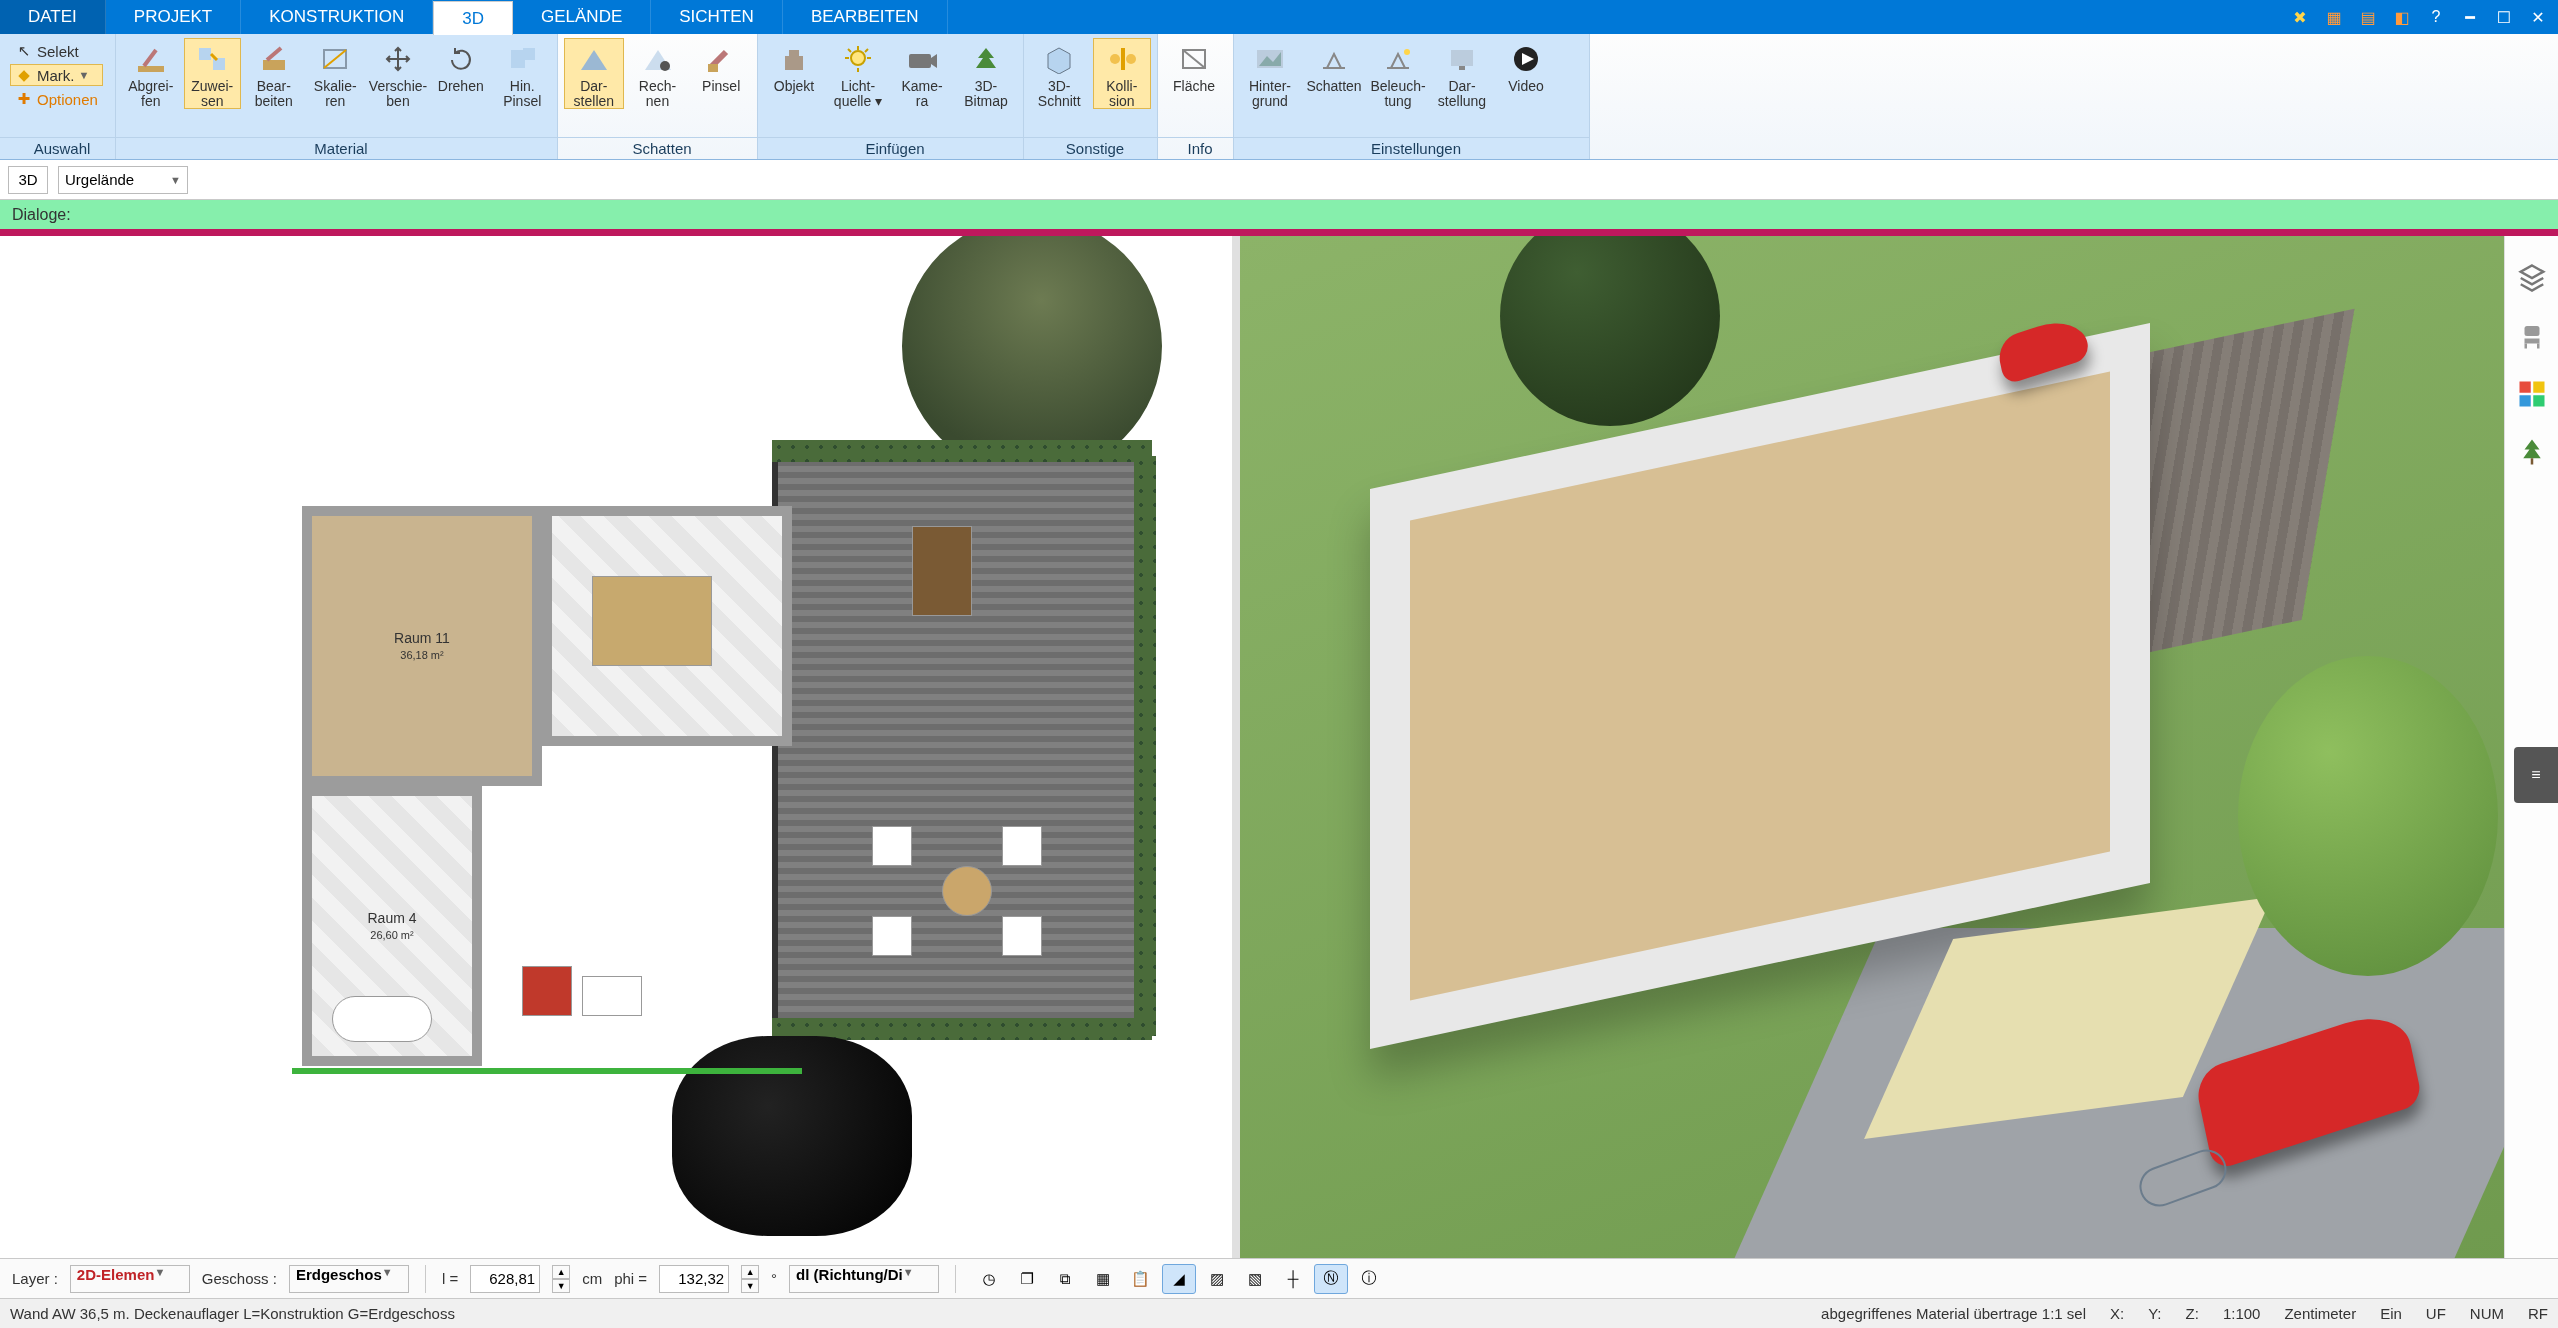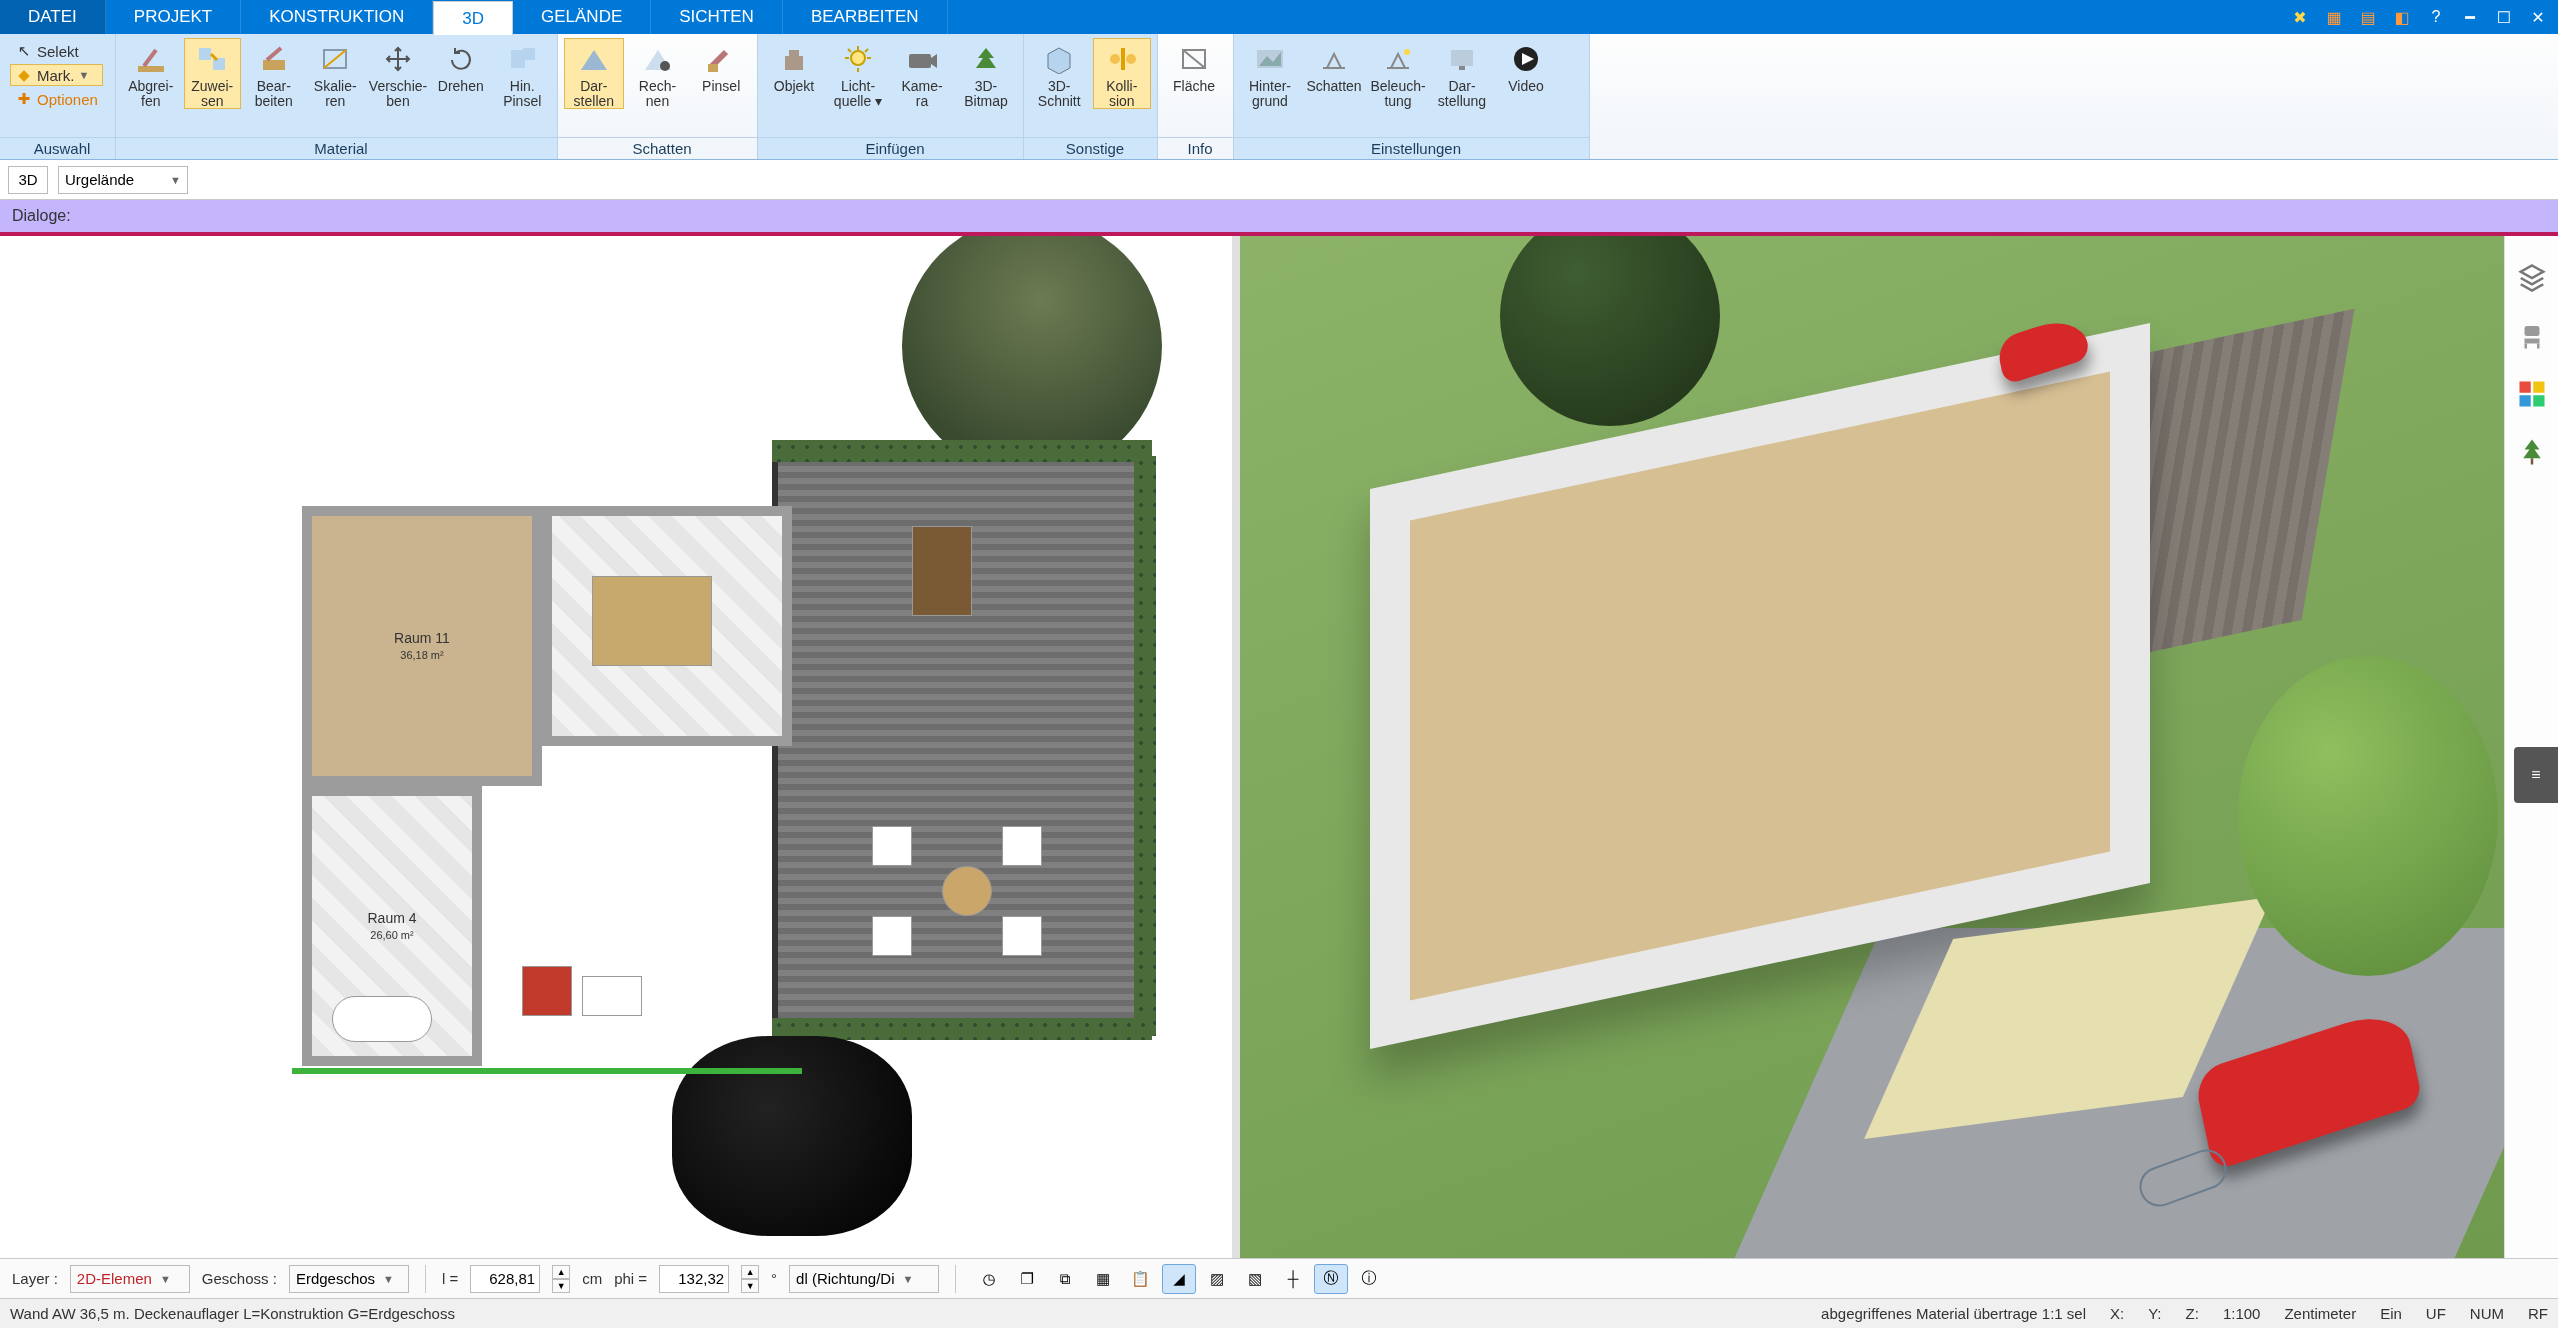--- a/index.html
+++ b/index.html
@@ -33,21 +33,21 @@
 
 .rib-btn { width: 60px; display: flex; flex-direction: column; align-items: center; gap: 2px; padding: 2px 2px 0 2px; border: 1px solid transparent; cursor: pointer; }
 .rib-btn.active { background: #ffe9a8; border-color: #e0b84e; }
 .rib-ico { width: 40px; height: 36px; display: flex; align-items: center; justify-content: center; color: #7a5c2e; }
 .rib-txt { font-size: 14px; color: #333; text-align: center; line-height: 1.05; white-space: pre-line; }
 
 
 .secbar { height: 40px; display: flex; align-items: center; border-bottom: 1px solid #c9c9c9; padding: 0 8px; gap: 10px; background: #fff; }
 .sec-3d { width: 40px; height: 28px; border: 1px solid #bbb; display: flex; align-items: center; justify-content: center; font-size: 15px; cursor: pointer; }
 .sec-combo { width: 130px; height: 28px; border: 1px solid #bbb; display: flex; align-items: center; padding: 0 6px; font-size: 15px; cursor: pointer; justify-content: space-between; }
-.dlgbar { height: 36px; display: flex; align-items: center; border-bottom: 4px solid #be185d; padding: 0 12px; font-size: 16px; color: #333; background: #c4b5fd; }
+.dlgbar { height: 36px; display: flex; align-items: center; border-bottom: 7px solid #be185d; padding: 0 12px; font-size: 16px; color: #333; background: #86efac; }
 
 
 .workspace { position: absolute; top: 236px; left: 0; right: 0; bottom: 70px; display: flex; }
 .pane { position: relative; background: #fff; overflow: hidden; }
 .pane.left { flex: 0 0 1232px; border-right: 4px solid #fff; }
 .splitter { width: 8px; background: #e0e0e0; cursor: col-resize; }
 .pane.right { flex: 1; }
 .right-rail { position: absolute; right: 0; top: 236px; bottom: 70px; width: 54px; background: #fdfdfd; border-left: 1px solid #ddd; display: flex; flex-direction: column; align-items: center; gap: 18px; padding-top: 22px; }
 .rail-btn { width: 40px; height: 40px; display: flex; align-items: center; justify-content: center; cursor: pointer; }
 .rail-handle { position: absolute; right: 0; top: 50%; width: 44px; height: 56px; background: #555; border-radius: 4px 0 0 4px; display:flex; align-items:center; justify-content:center; color:#fff; cursor:pointer; }
@@ -70,21 +70,21 @@
 .deck { position:absolute; right:230px; top:140px; width:580px; height:300px; background:repeating-linear-gradient(90deg,#77706a 0 10px,#857e77 10px 20px); transform: skewY(-12deg) skewX(-10deg); }
 .house { position:absolute; left:130px; top:170px; width:780px; height:560px; background:#e8e8e8; transform:skewY(-12deg); box-shadow: 0 30px 40px rgba(0,0,0,.25); }
 .house .inner { position:absolute; inset:40px; background:#d7bf94; }
 .s-tree { position:absolute; border-radius:50%; background: radial-gradient(circle at 35% 30%,#3f5e32,#1e3016); }
 .car { position:absolute; width:220px; height:100px; background:#d62828; border-radius:30px 60px 20px 20px / 30px 40px 20px 20px; transform: rotate(-18deg) skewX(-6deg); box-shadow:0 12px 14px rgba(0,0,0,.4);}
 .carport { position:absolute; background:#e6dfb0; transform: skewX(-24deg) skewY(-8deg);}
 
 
 .bottombar { position: absolute; left: 0; right: 0; bottom: 30px; height: 40px; border-top: 1px solid #c9c9c9; display: flex; align-items: center; padding: 0 12px; gap: 12px; font-size: 15px; background: #fafafa;}
 .bt-label { color: #333; }
-.bt-combo { height: 28px; border: 1px solid #bbb; display: flex; align-items: center; padding: 0 6px; gap: 8px; cursor: pointer; }
+.bt-combo { height: 28px; border: 1px solid #bbb; display: flex; padding: 0 6px; gap: 0; cursor: pointer; font-weight: bold; }
 .bt-combo .val { color: #c02327; }
 .bt-input { width: 70px; height: 28px; border: 1px solid #bbb; text-align: right; padding: 0 4px; font-size: 15px; }
 .spin { width: 18px; height: 28px; display:flex; flex-direction:column; }
 .spin div{ flex:1; border:1px solid #bbb; display:flex;align-items:center;justify-content:center;font-size:9px;cursor:pointer;}
 .bt-sep { width: 1px; height: 28px; background: #c9c9c9; margin: 0 4px;}
 .bt-icon { width: 34px; height: 30px; display: flex; align-items: center; justify-content: center; cursor: pointer; border: 1px solid transparent; border-radius:3px;}
 .bt-icon.active2 { background:#cfe5fa; border-color:#6fa7dd;}
 
 
 .status { position: absolute; left:0; right:0; bottom:0; height:30px; background:#f0f0f0; border-top:1px solid #c9c9c9; display:flex; align-items:center; font-size:15px; color:#333; padding:0 10px; gap:24px;}

